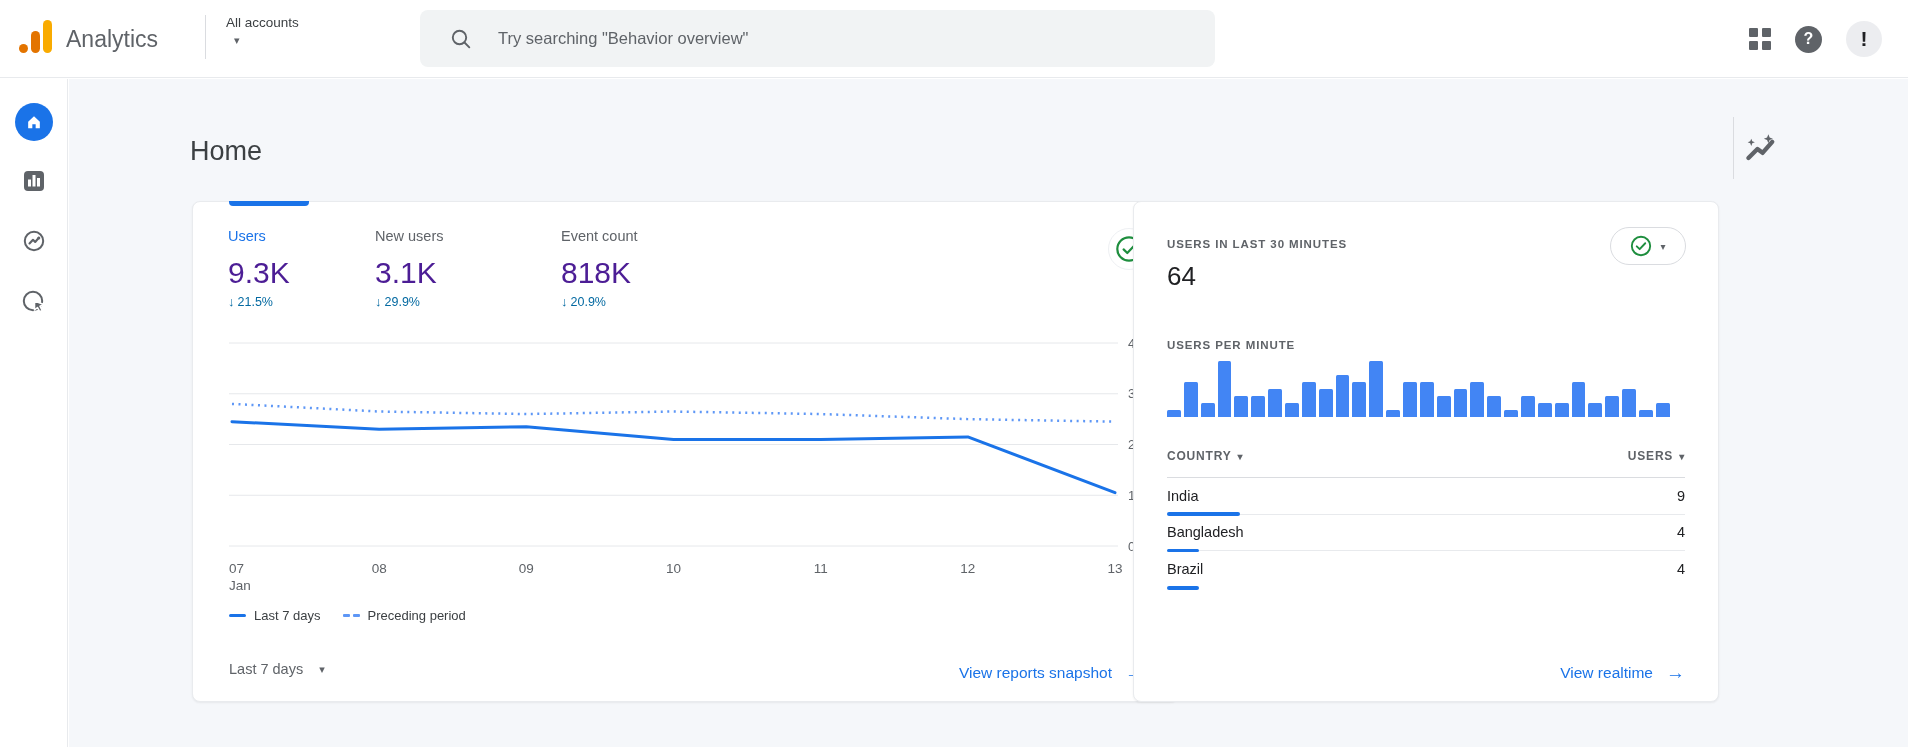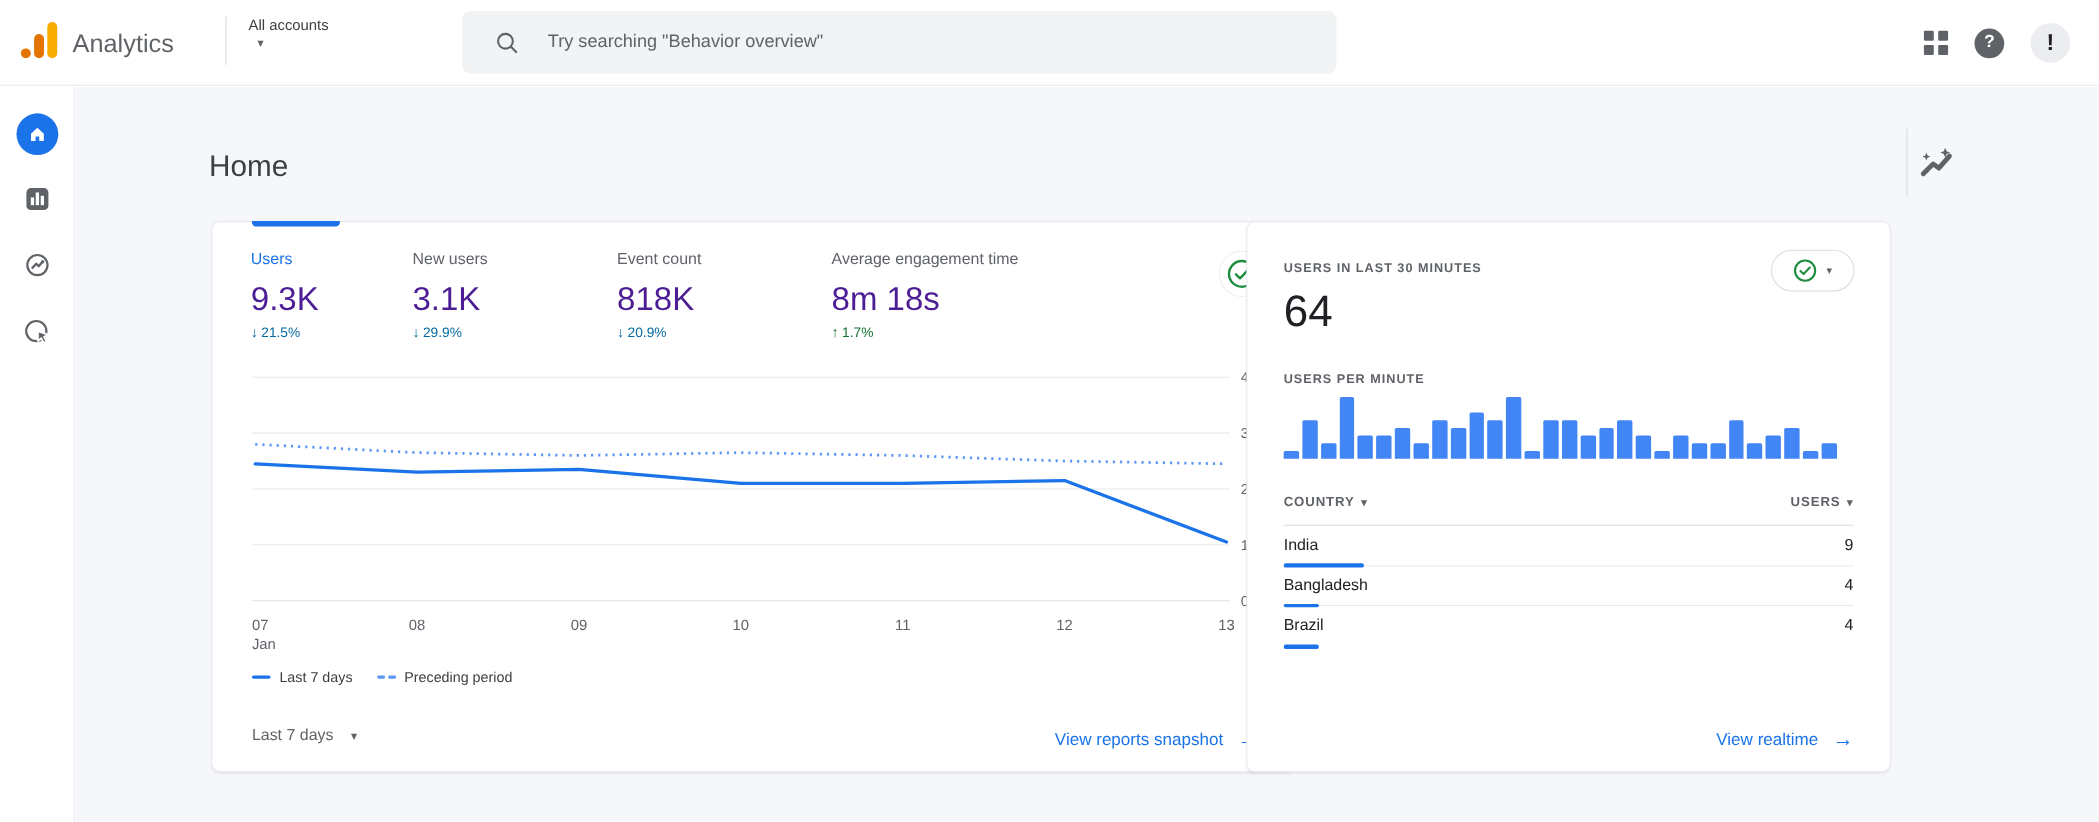--- a/index.html
+++ b/index.html
@@ -70,21 +70,21 @@
   .card-link { position:absolute; right:33px; top:460px; display:flex; align-items:center; gap:13px;
                color:#1a73e8; font-size:15.5px; font-weight:500; cursor:pointer; text-decoration:none; }
   .card-link .arrow { font-size:19px; font-weight:400; }
   
   .rt-caption { position:absolute; left:33px; font-size:11.5px; font-weight:bold; color:#5f6368; letter-spacing:.9px; }
   .cap-1 { top:36px; } .cap-2 { top:137px; }
   .rt-pill { position:absolute; right:32px; top:25px; width:76px; height:38px; border:1px solid #dadce0;
              border-radius:19px; background:#fff; display:flex; align-items:center; justify-content:center;
              gap:8px; cursor:pointer; }
   .rt-pill .caret { font-size:10px; color:#5f6368; }
-  .rt-big { position:absolute; left:33px; top:59px; font-size:40px; color:#202124; }
+  .rt-big { position:absolute; left:33px; top:59px; font-size:26px; color:#202124; }
   .rt-bars { position:absolute; left:33px; top:159px; width:503px; height:56px; display:flex;
              align-items:flex-end; gap:3px; }
   .rt-bars .bar { flex:1; background:#4285f4; border-radius:1.5px 1.5px 0 0; }
   .rt-thead { position:absolute; left:33px; right:33px; top:247px; display:flex; justify-content:space-between;
               font-size:12px; font-weight:bold; color:#5f6368; letter-spacing:.8px; }
   .rt-thead .th { cursor:pointer; } .rt-thead .caret { font-size:10px; margin-left:6px; }
   .rt-divider { position:absolute; left:33px; right:33px; top:275px; height:1px; background:#dadce0; }
   .rt-rows { position:absolute; left:33px; right:33px; top:276px; }
   .rt-row { position:relative; height:36.5px; display:flex; justify-content:space-between; align-items:center;
             font-size:14.5px; color:#202124; border-bottom:1px solid #e8eaed; }
@@ -180,25 +180,20 @@
         </div>
         <div class="metric">
           <div class="metric-label">New users</div>
           <div class="metric-value">3.1K</div>
           <div class="metric-delta delta-down"><span class="d-arrow">↓</span><span>29.9%</span></div>
         </div>
         <div class="metric">
           <div class="metric-label">Event count</div>
           <div class="metric-value">818K</div>
           <div class="metric-delta delta-down"><span class="d-arrow">↓</span><span>20.9%</span></div>
-        </div>
-        <div class="metric">
-          <div class="metric-label">Average engagement time</div>
-          <div class="metric-value">8m 18s</div>
-          <div class="metric-delta delta-up"><span class="d-arrow">↑</span><span>1.7%</span></div>
         </div>
       </div>
     <div class="check-badge">
       <svg width="28" height="28" viewBox="0 0 28 28">
         <circle cx="14" cy="14" r="11.7" fill="none" stroke="#1e8e3e" stroke-width="2.2"></circle>
         <path d="M8.6 14.4 L12.3 18 L19.4 10.5" fill="none" stroke="#1e8e3e" stroke-width="2.2" stroke-linecap="round" stroke-linejoin="round"></path>
       </svg>
     </div>
     <div class="line-chart" id="line-chart">
         <svg width="950" height="260" viewBox="0 0 950 260" style="overflow: visible;">

